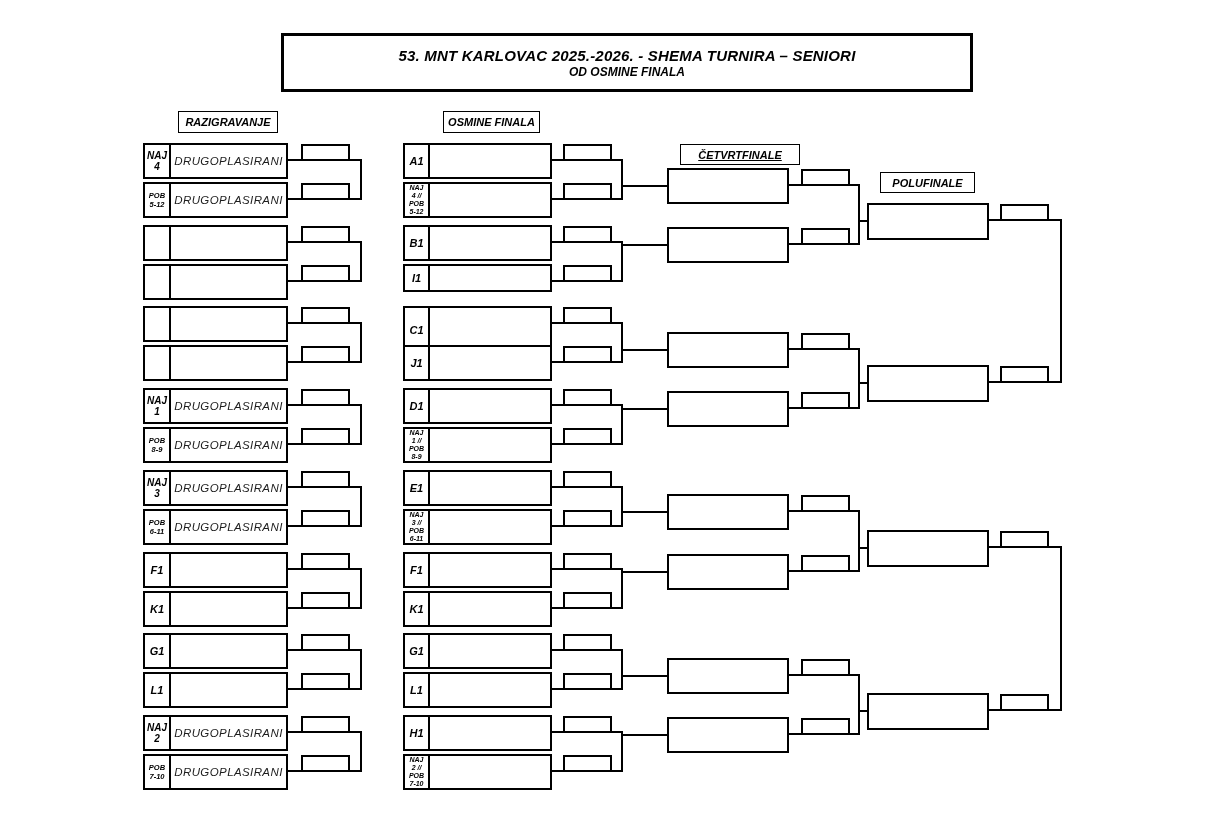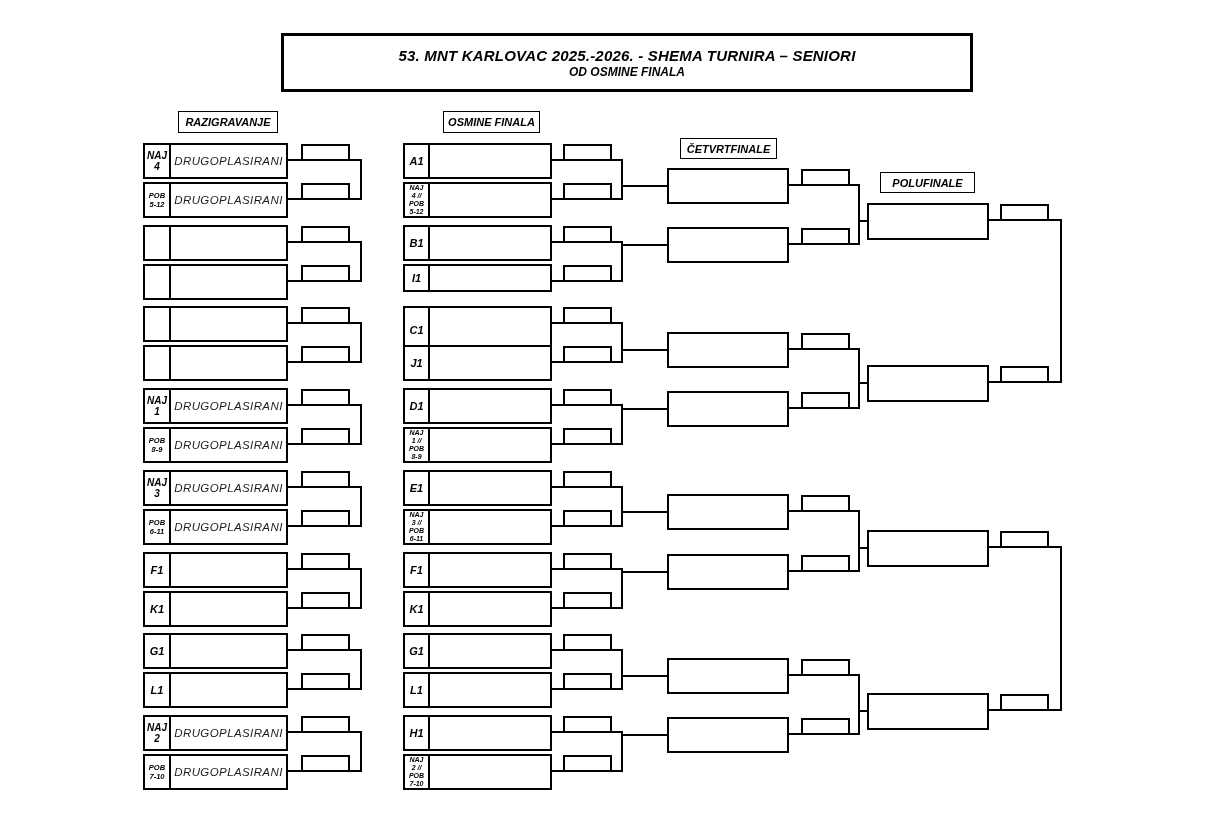--- a/index.html
+++ b/index.html
@@ -46,21 +46,21 @@
 
 <div id="canvas">
 
   <div class="title-box">
     <div class="title-line1">53. MNT KARLOVAC 2025.-2026. - SHEMA TURNIRA – SENIORI</div>
     <div class="title-line2">OD OSMINE FINALA</div>
   </div>
 
   <div class="header-box" style="left:178px;top:111px;width:100px;height:22px;">RAZIGRAVANJE</div>
   <div class="header-box" style="left:443px;top:111px;width:97px;height:22px;">OSMINE FINALA</div>
-  <div class="header-box" style="left:680px;top:138px;width:97px;height:21px;">ČETVRTFINALE</div>
+  <div class="header-box" style="left:680px;top:144px;width:120px;height:21px;text-decoration:underline;">ČETVRTFINALE</div>
   <div class="header-box" style="left:880px;top:172px;width:95px;height:21px;text-align:center;">POLUFINALE</div>
 
 <div class="slot" style="left: 143px; top: 143px; width: 145px; height: 36px;">
       <div class="label-cell lbl-md" style="width: 26px;">
         <div>NAJ</div>
         <div>4</div>
       </div>
       <div class="content-cell">DRUGOPLASIRANI</div>
     </div>
     <div class="score-box" style="left: 301px; top: 144px; width: 49px; height: 17px;"></div>

